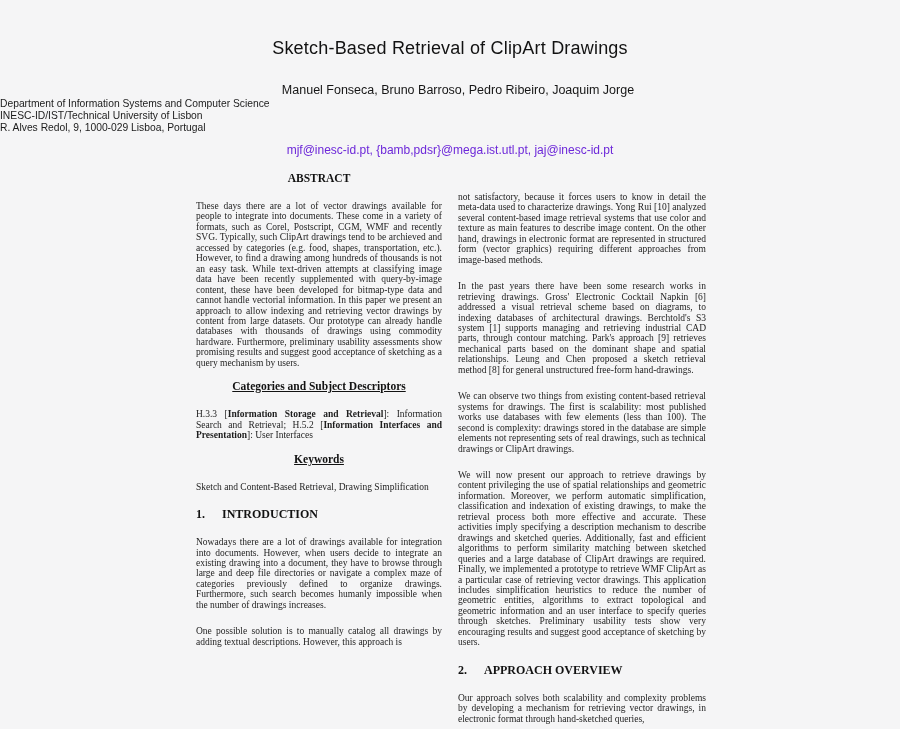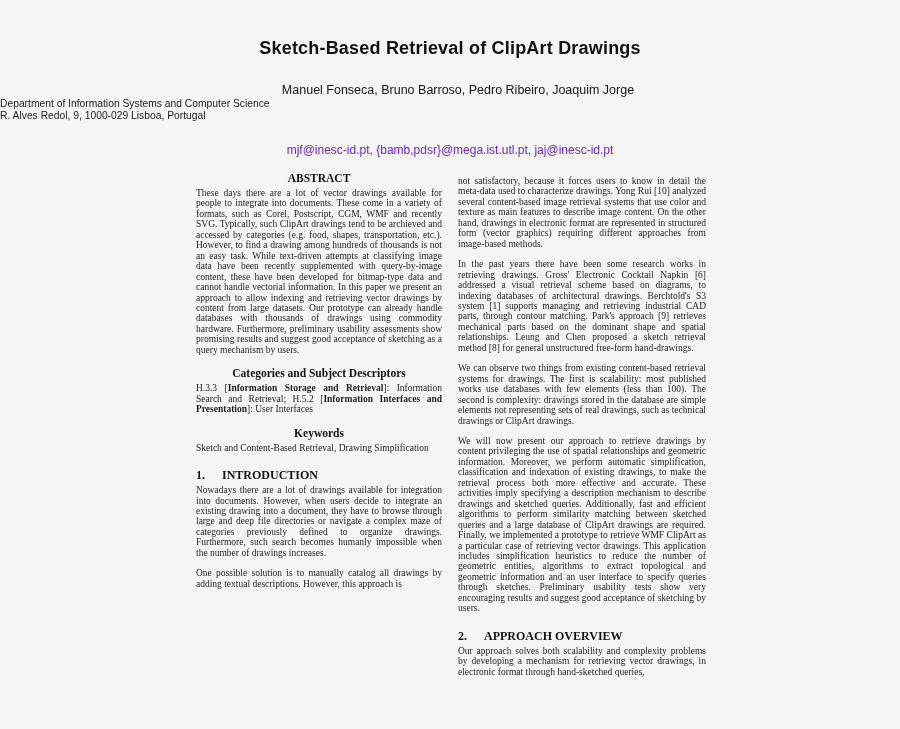--- a/index.html
+++ b/index.html
@@ -16,21 +16,21 @@
     color: #1b1b1b;
   }
   
   .paper-title {
     position: absolute;
     top: 38px;
     left: 0;
     width: 900px;
     text-align: center;
     font-family: "Liberation Sans", sans-serif;
-    font-weight: bold;
+    font-weight: normal;
     font-size: 18px;
     letter-spacing: 0.2px;
     color: #121212;
   }
   .authors-line {
     position: absolute;
     top: 83px;
     left: 8px;
     width: 900px;
     text-align: center;
@@ -64,33 +64,33 @@
     position: absolute;
     font-family: "Liberation Serif", serif;
     font-size: 9.5px;
     line-height: 10.45px;
     text-align: justify;
     color: #1d1d1d;
   }
   .col-left  { left: 196px; top: 172px; width: 246px; }
   .col-right { left: 458px; top: 176px; width: 248px; }
 
-  .col p { margin: 0 0 10px 0; }
+  .col p { margin: 16px 0 10px 0; }
   .col p:last-child { margin-bottom: 0; }
 
   .sec-head {
     font-family: "Liberation Serif", serif;
     font-weight: bold;
     font-size: 11.5px;
     line-height: 13px;
     margin: 0 0 3px 0;
     text-align: center;
     color: #121212;
   }
-  .sec-head.spaced { margin-top: 12px; }
+  .sec-head.spaced { margin-top: 12px; text-decoration: underline; }
   .num-head {
     display: flex;
     font-family: "Liberation Serif", serif;
     font-weight: bold;
     font-size: 12px;
     line-height: 14px;
     margin: 15px 0 3px 0;
     text-align: left;
     color: #121212;
   }
@@ -105,20 +105,21 @@
 <body>
 
 <div class="page">
 
   <div class="paper-title">Sketch-Based Retrieval of ClipArt Drawings</div>
 
   <div class="authors-line">Manuel Fonseca, Bruno Barroso, Pedro Ribeiro, Joaquim Jorge</div>
 
   <div class="affiliation">
     <div>Department of Information Systems and Computer Science</div>
+    <div>INESC-ID/IST/Technical University of Lisbon</div>
     <div>R. Alves Redol, 9, 1000-029 Lisboa, Portugal</div>
   </div>
 
   <div class="emails-line">mjf@inesc-id.pt, {bamb,pdsr}@mega.ist.utl.pt, jaj@inesc-id.pt</div>
 
   <div class="col col-left">
     <div class="sec-head">ABSTRACT</div>
     <p>These days there are a lot of vector drawings available for people to integrate into documents. These come in a variety of formats, such as Corel, Postscript, CGM, WMF and recently SVG. Typically, such ClipArt drawings tend to be archieved and accessed by categories (e.g. food, shapes, transportation, etc.). However, to find a drawing among hundreds of thousands is not an easy task. While text-driven attempts at classifying image data have been recently supplemented with query-by-image content, these have been developed for bitmap-type data and cannot handle vectorial information. In this paper we present an approach to allow indexing and retrieving vector drawings by content from large datasets. Our prototype can already handle databases with thousands of drawings using commodity hardware. Furthermore, preliminary usability assessments show promising results and suggest good acceptance of sketching as a query mechanism by users.</p>
 
     <div class="sec-head spaced">Categories and Subject Descriptors</div>

